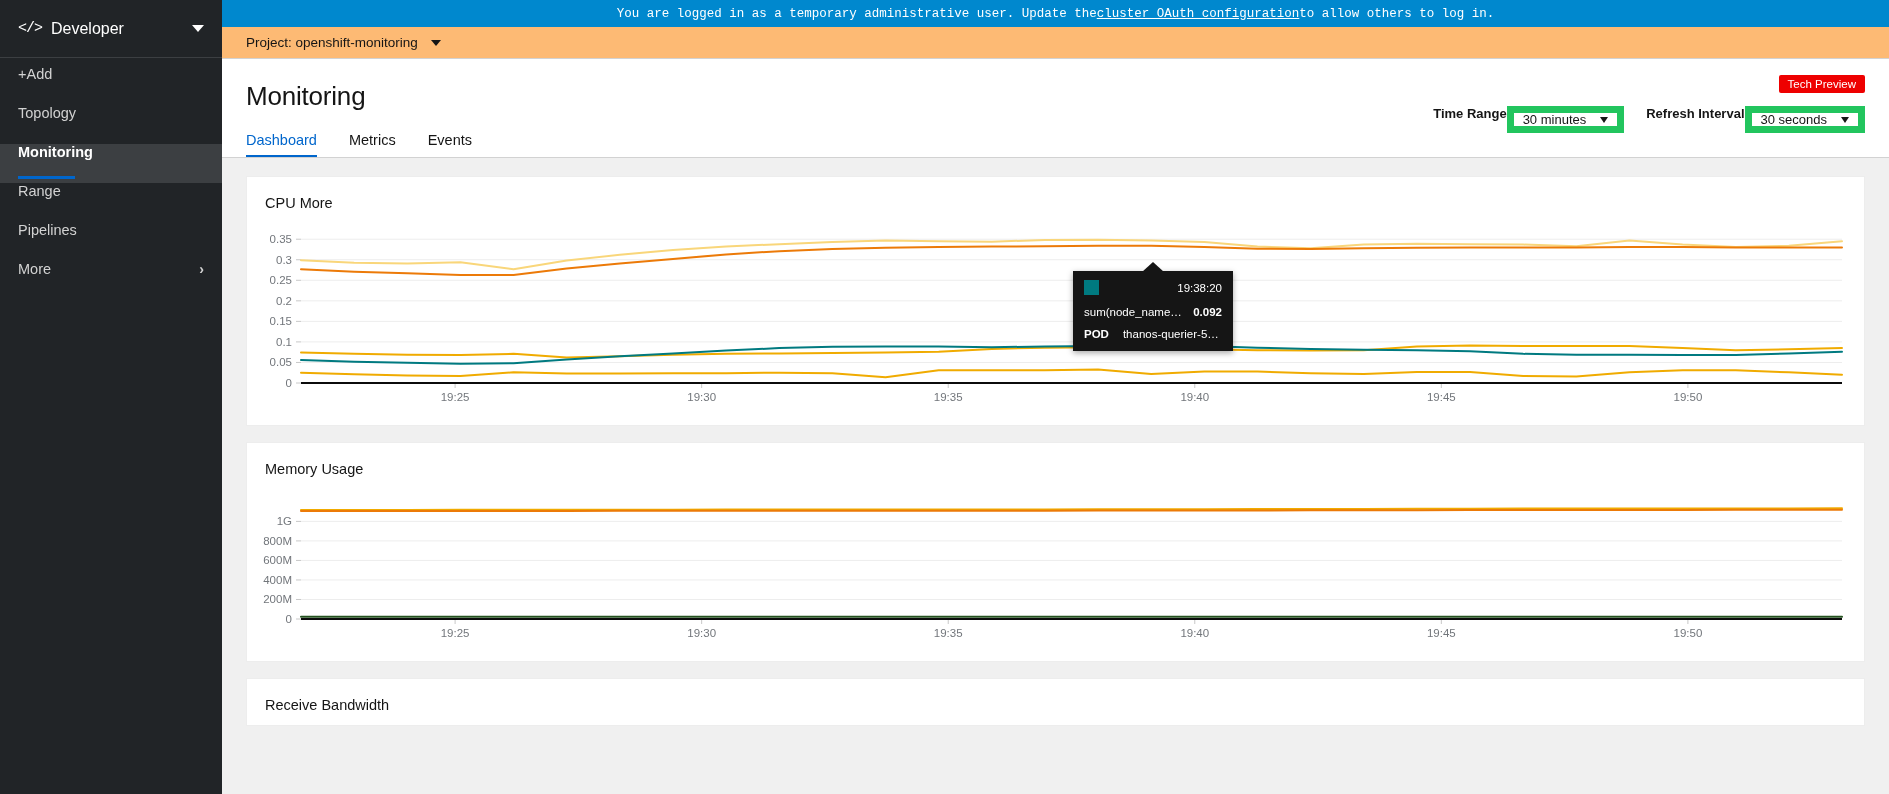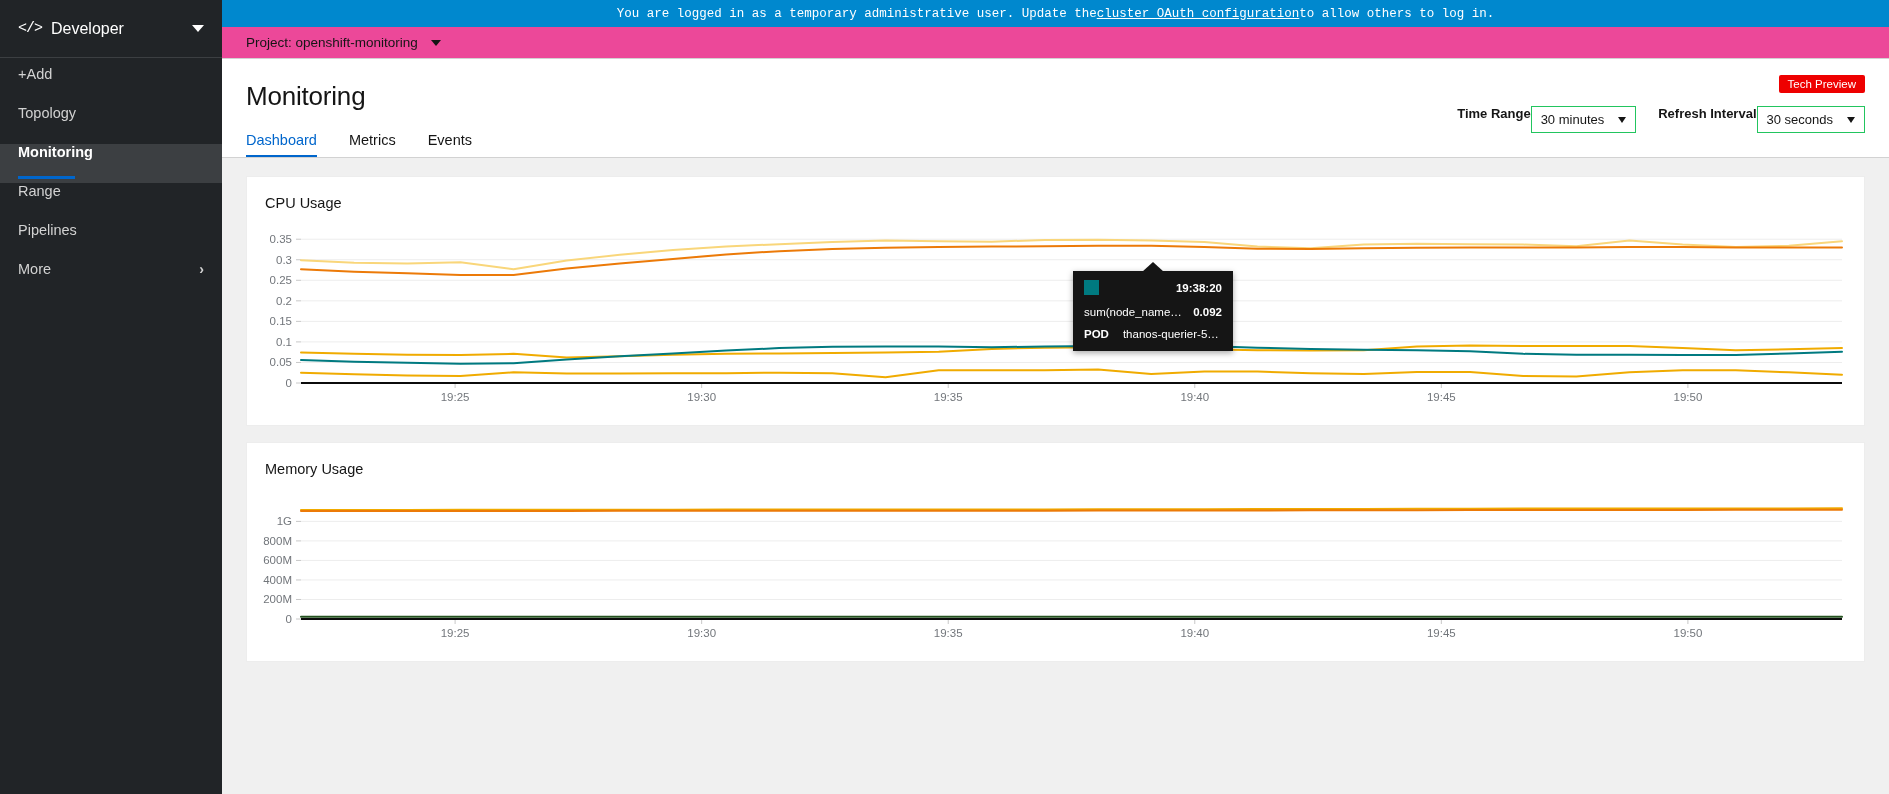--- a/index.html
+++ b/index.html
@@ -59,21 +59,21 @@
   }
   .alert-banner {
     height: 27px; background: #0088ce; color: #ffffff;
     display: flex; align-items: center; justify-content: center;
     font-size: 12.5px;
     font-family: Liberation Mono, monospace;
   }
   .alert-banner a { color: #ffffff; text-decoration: underline; }
 
   .project-bar {
-    height: 32px; background: #ec4899;
+    height: 32px; background: #fdba74;
     display: flex; align-items: center; padding: 0 0 0 24px;
     border-bottom: 1px solid #d2d2d2;
   }
   .project-select {
     display: flex; align-items: center; cursor: pointer;
     font-size: 13.5px; color: #151515;
   }
   .project-caret {
     width: 0; height: 0; margin-left: 13px;
     border-left: 5px solid transparent; border-right: 5px solid transparent;
@@ -111,21 +111,21 @@
     background: #ee0000; color: #ffffff; font-size: 11.5px;
     padding: 3px 9px; border-radius: 2px; margin-bottom: 13px;
     align-self: flex-end;
   }
   .selectors { display: flex; gap: 22px; }
   .selector-group { display: flex; flex-direction: row; }
   .selector-label {
     font-size: 13px; font-weight: bold; color: #151515; margin-bottom: 5px;
   }
   .selector-box {
-    border: 1px solid #22c55e; background: #ffffff;
+    border: 7px solid #22c55e; background: #ffffff;
     height: 27px; min-width: 92px;
     display: flex; align-items: center; justify-content: flex-end;
     padding: 0 9px; font-size: 13px; color: #151515; cursor: pointer;
   }
   .selector-caret {
     width: 0; height: 0; margin-left: 14px;
     border-left: 4.5px solid transparent; border-right: 4.5px solid transparent;
     border-top: 6px solid #151515;
   }
 
@@ -161,21 +161,20 @@
   }
   .tt-arrow {
     position: absolute; top: -9px; left: 50%; transform: translateX(-50%);
     width: 0; height: 0;
     border-left: 11px solid transparent; border-right: 11px solid transparent;
     border-bottom: 10px solid #151515;
   }
   .tt-header {
     display: flex; align-items: center; justify-content: space-between;
     padding: 9px 11px 7px 11px;
-    font-weight: bold;
   }
   .tt-swatch { width: 15px; height: 15px; background: #007a80; }
   .tt-time { font-size: 11.5px; color: #ffffff; }
   .tt-row {
     display: flex; align-items: baseline; justify-content: space-between;
     padding: 4px 11px 7px 11px; gap: 8px;
   }
   .tt-metric {
     font-size: 11.5px; color: #ffffff; white-space: nowrap;
     overflow: hidden; text-overflow: ellipsis; max-width: 100px;
@@ -262,21 +261,21 @@
               <span class="selector-caret"></span>
             </div>
           </div>
         </div>
       </div>
     </div>
 
     <div class="content-scroll">
 
       <div class="card">
-        <div class="card-title">CPU Usage</div>
+        <div class="card-title">CPU More</div>
         <div class="card-body">
           <svg class="graph" id="chart-cpu" viewBox="0 0 1617 190" preserveAspectRatio="none" height="190">
               <line x1="54" x2="1595" y1="160" y2="160" class="grid-line"></line>
               <line x1="49" x2="54" y1="160" y2="160" class="tick-mark"></line>
               <text x="45" y="164" class="tick-text" text-anchor="end">0</text>
               <line x1="54" x2="1595" y1="139.45828571428572" y2="139.45828571428572" class="grid-line"></line>
               <line x1="49" x2="54" y1="139.45828571428572" y2="139.45828571428572" class="tick-mark"></line>
               <text x="45" y="143.45828571428572" class="tick-text" text-anchor="end">0.05</text>
               <line x1="54" x2="1595" y1="118.91657142857144" y2="118.91657142857144" class="grid-line"></line>
               <line x1="49" x2="54" y1="118.91657142857144" y2="118.91657142857144" class="tick-mark"></line>
@@ -370,16 +369,19 @@
               <text x="1440.9" y="148" class="tick-text" text-anchor="middle">19:50</text>
               <polyline points="54,20.883200000000002 107.13793103448276,20.883200000000002 160.27586206896552,20.883200000000002 213.41379310344828,20.785600000000002 266.55172413793105,20.785600000000002 319.68965517241384,20.688000000000002 372.82758620689657,20.688000000000002 425.9655172413793,20.688000000000002 479.10344827586204,20.59039999999999 532.2413793103449,20.59039999999999 585.3793103448277,20.492800000000003 638.5172413793103,20.492800000000003 691.6551724137931,20.492800000000003 744.7931034482759,20.395200000000003 797.9310344827586,20.395200000000003 851.0689655172414,20.297600000000003 904.2068965517241,20.297600000000003 957.3448275862069,20.200000000000003 1010.4827586206897,20.10239999999999 1063.6206896551723,20.004800000000003 1116.7586206896553,19.907200000000003 1169.896551724138,19.809600000000003 1223.0344827586207,19.712000000000003 1276.1724137931035,19.61439999999999 1329.3103448275863,19.61439999999999 1382.4482758620688,19.516800000000003 1435.5862068965519,19.516800000000003 1488.7241379310344,19.419200000000004 1541.8620689655172,19.419200000000004 1595,19.321600000000004" class="series" stroke="#f0ab00" stroke-width="2"></polyline>
               <polyline points="54,22.0544 107.13793103448276,22.0544 160.27586206896552,22.0544 213.41379310344828,21.956799999999987 266.55172413793105,21.956799999999987 319.68965517241384,21.956799999999987 372.82758620689657,21.8592 425.9655172413793,21.8592 479.10344827586204,21.8592 532.2413793103449,21.7616 585.3793103448277,21.7616 638.5172413793103,21.7616 691.6551724137931,21.664 744.7931034482759,21.664 797.9310344827586,21.664 851.0689655172414,21.5664 904.2068965517241,21.5664 957.3448275862069,21.4688 1010.4827586206897,21.4688 1063.6206896551723,21.3712 1116.7586206896553,21.273600000000002 1169.896551724138,21.176000000000002 1223.0344827586207,21.078400000000002 1276.1724137931035,20.980800000000002 1329.3103448275863,20.980800000000002 1382.4482758620688,20.883200000000002 1435.5862068965519,20.883200000000002 1488.7241379310344,20.785600000000002 1541.8620689655172,20.785600000000002 1595,20.688000000000002" class="series" stroke="#ec7a08" stroke-width="2"></polyline>
               <polyline points="54,127.8528 107.13793103448276,127.8528 160.27586206896552,127.8528 213.41379310344828,127.8528 266.55172413793105,127.8528 319.68965517241384,127.8528 372.82758620689657,127.8528 425.9655172413793,127.8528 479.10344827586204,127.8528 532.2413793103449,127.8528 585.3793103448277,127.8528 638.5172413793103,127.8528 691.6551724137931,127.8528 744.7931034482759,127.8528 797.9310344827586,127.8528 851.0689655172414,127.8528 904.2068965517241,127.8528 957.3448275862069,127.8528 1010.4827586206897,127.8528 1063.6206896551723,127.8528 1116.7586206896553,127.8528 1169.896551724138,127.8528 1223.0344827586207,127.8528 1276.1724137931035,127.8528 1329.3103448275863,127.8528 1382.4482758620688,127.8528 1435.5862068965519,127.8528 1488.7241379310344,127.8528 1541.8620689655172,127.8528 1595,127.8528" class="series" stroke="#23511e" stroke-width="2"></polyline>
               <polyline points="54,130 107.13793103448276,130 160.27586206896552,130 213.41379310344828,130 266.55172413793105,130 319.68965517241384,130 372.82758620689657,130 425.9655172413793,130 479.10344827586204,130 532.2413793103449,130 585.3793103448277,130 638.5172413793103,130 691.6551724137931,130 744.7931034482759,130 797.9310344827586,130 851.0689655172414,130 904.2068965517241,130 957.3448275862069,130 1010.4827586206897,130 1063.6206896551723,130 1116.7586206896553,130 1169.896551724138,130 1223.0344827586207,130 1276.1724137931035,130 1329.3103448275863,130 1382.4482758620688,130 1435.5862068965519,130 1488.7241379310344,130 1541.8620689655172,130 1595,130" class="series baseline-band" stroke="#030303" stroke-width="7"></polyline>
               <line x1="54" x2="1595" y1="130" y2="130" class="axis-line"></line>
             </svg>
         </div>
       </div>
 
+      <div class="card">
+        <div class="card-title">Receive Bandwidth</div>
+      </div>
 
     </div>
   </div>
 </div>
 
 </body></html>

